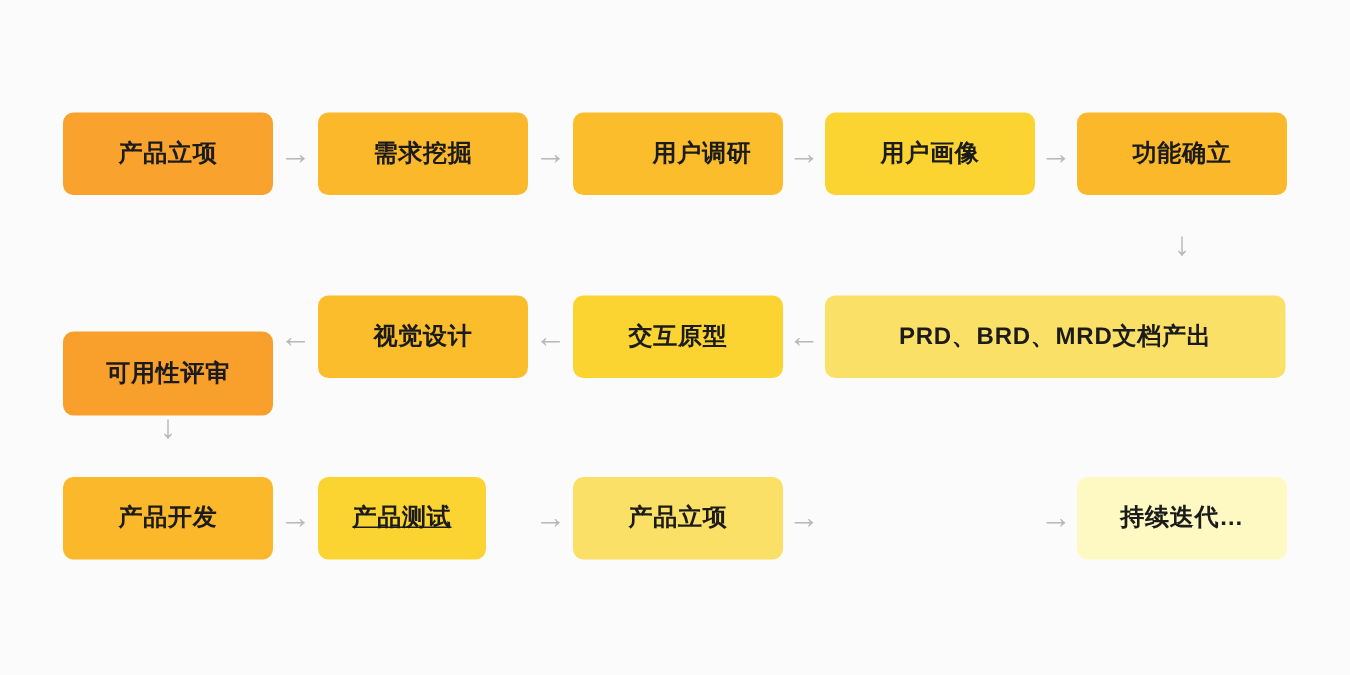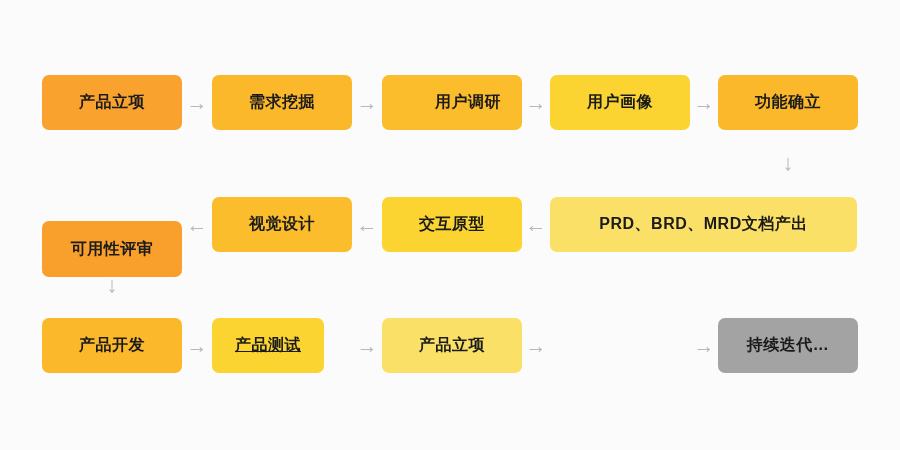--- a/index.html
+++ b/index.html
@@ -65,16 +65,16 @@
     <div class="node" style="left: 212px; top: 197px; width: 140px; height: 55px; background: rgb(251, 189, 43); color: rgb(27, 27, 27);">视觉设计</div>
     <div class="node" style="left: 382px; top: 197px; width: 140px; height: 55px; background: rgb(251, 212, 50); color: rgb(27, 27, 27); text-align: center;">交互原型</div>
     <div class="node" style="left: 550px; top: 197px; width: 307px; height: 55px; background: rgb(251, 224, 104); color: rgb(27, 27, 27);">PRD、BRD、MRD文档产出</div>
     <div class="arrow" style="left: 182px; top: 318px; width: 30px; height: 55px; color: rgb(184, 184, 184);">→</div>
     <div class="arrow" style="left: 352px; top: 318px; width: 30px; height: 55px; color: rgb(184, 184, 184);">→</div>
     <div class="arrow" style="left: 522px; top: 318px; width: 28px; height: 55px; color: rgb(184, 184, 184);">→</div>
     <div class="arrow" style="left: 690px; top: 318px; width: 28px; height: 55px; color: rgb(184, 184, 184);">→</div>
     <div class="node" style="left: 42px; top: 318px; width: 140px; height: 55px; background: rgb(251, 184, 43); color: rgb(27, 27, 27);">产品开发</div>
     <div class="node" style="left: 212px; top: 318px; width: 112px; height: 55px; background: rgb(251, 212, 50); color: rgb(27, 27, 27); text-decoration: underline;">产品测试</div>
     <div class="node" style="left: 382px; top: 318px; width: 140px; height: 55px; background: rgb(251, 224, 104); color: rgb(27, 27, 27);">产品立项</div>
-    <div class="node" style="left: 718px; top: 318px; width: 140px; height: 55px; background: #a3a3a3; color: rgb(27, 27, 27);">持续迭代…</div>
+    <div class="node" style="left: 718px; top: 318px; width: 140px; height: 55px; background: #fef9c3; color: rgb(27, 27, 27);">持续迭代…</div>
     <div class="arrow down" style="left: 773px; top: 133px; width: 30px; height: 60px; color: rgb(184, 184, 184);">↓</div>
     <div class="arrow down" style="left: 97px; top: 256px; width: 30px; height: 58px; color: rgb(184, 184, 184);">↓</div>
   </div>
 
 </body></html>

